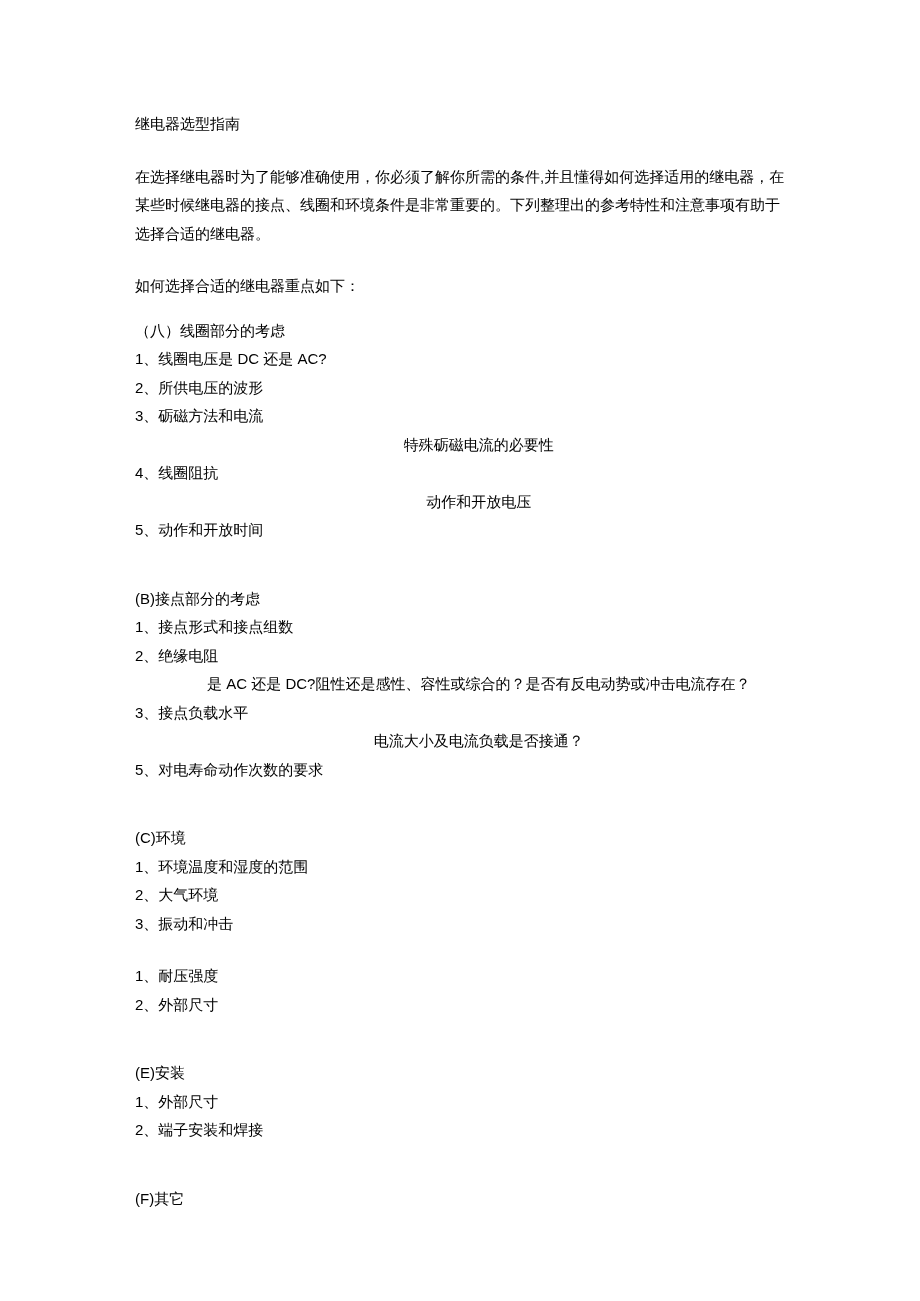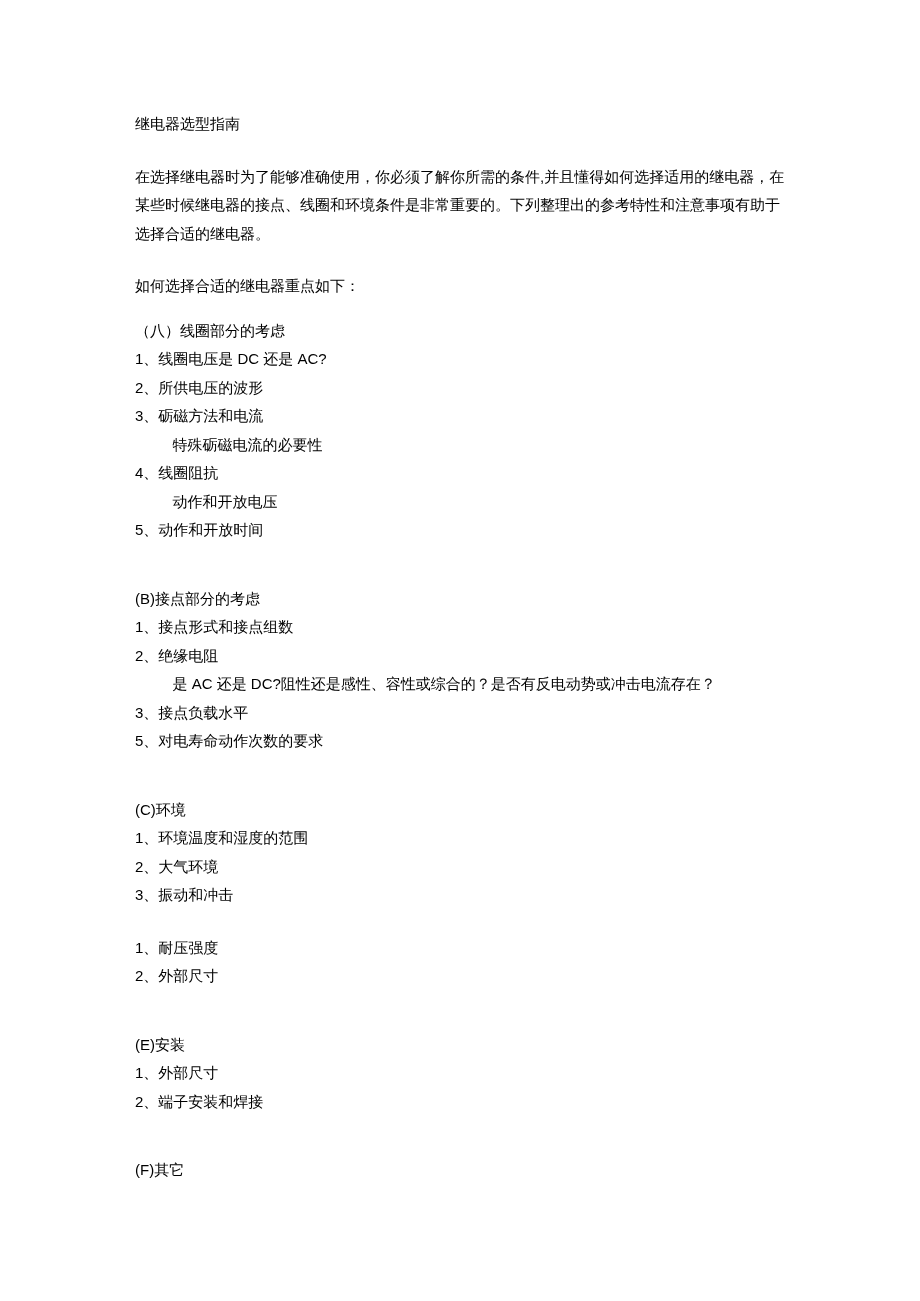--- a/index.html
+++ b/index.html
@@ -28,20 +28,21 @@
     margin-top: 16px;
   }
   .section-spacer {
     height: 24px;
   }
   .item-line {
     margin: 0;
   }
   .sub-line {
     padding-left: 2.5em;
+    text-align: center;
   }
 </style>
 </head>
 <body>
 
 <div class="page">
 
   <div class="title">继电器选型指南</div>
 
   <div class="intro">在选择继电器时为了能够准确使用，你必须了解你所需的条件,并且懂得如何选择适用的继电器，在某些时候继电器的接点、线圈和环境条件是非常重要的。下列整理出的参考特性和注意事项有助于选择合适的继电器。</div>
@@ -57,20 +58,21 @@
   <div class="item-line sub-line">动作和开放电压</div>
   <div class="item-line"><span>5、</span><span>动作和开放时间</span></div>
 
   <div class="section-spacer"></div>
 
   <div class="section-heading">(B)接点部分的考虑</div>
   <div class="item-line"><span>1、</span><span>接点形式和接点组数</span></div>
   <div class="item-line"><span>2、</span><span>绝缘电阻</span></div>
   <div class="item-line sub-line">是 AC 还是 DC?阻性还是感性、容性或综合的？是否有反电动势或冲击电流存在？</div>
   <div class="item-line"><span>3、</span><span>接点负载水平</span></div>
+  <div class="item-line sub-line">电流大小及电流负载是否接通？</div>
   <div class="item-line"><span>5、</span><span>对电寿命动作次数的要求</span></div>
 
   <div class="section-spacer"></div>
 
   <div class="section-heading">(C)环境</div>
   <div class="item-line"><span>1、</span><span>环境温度和湿度的范围</span></div>
   <div class="item-line"><span>2、</span><span>大气环境</span></div>
   <div class="item-line"><span>3、</span><span>振动和冲击</span></div>
 
   <div class="section-spacer"></div>

